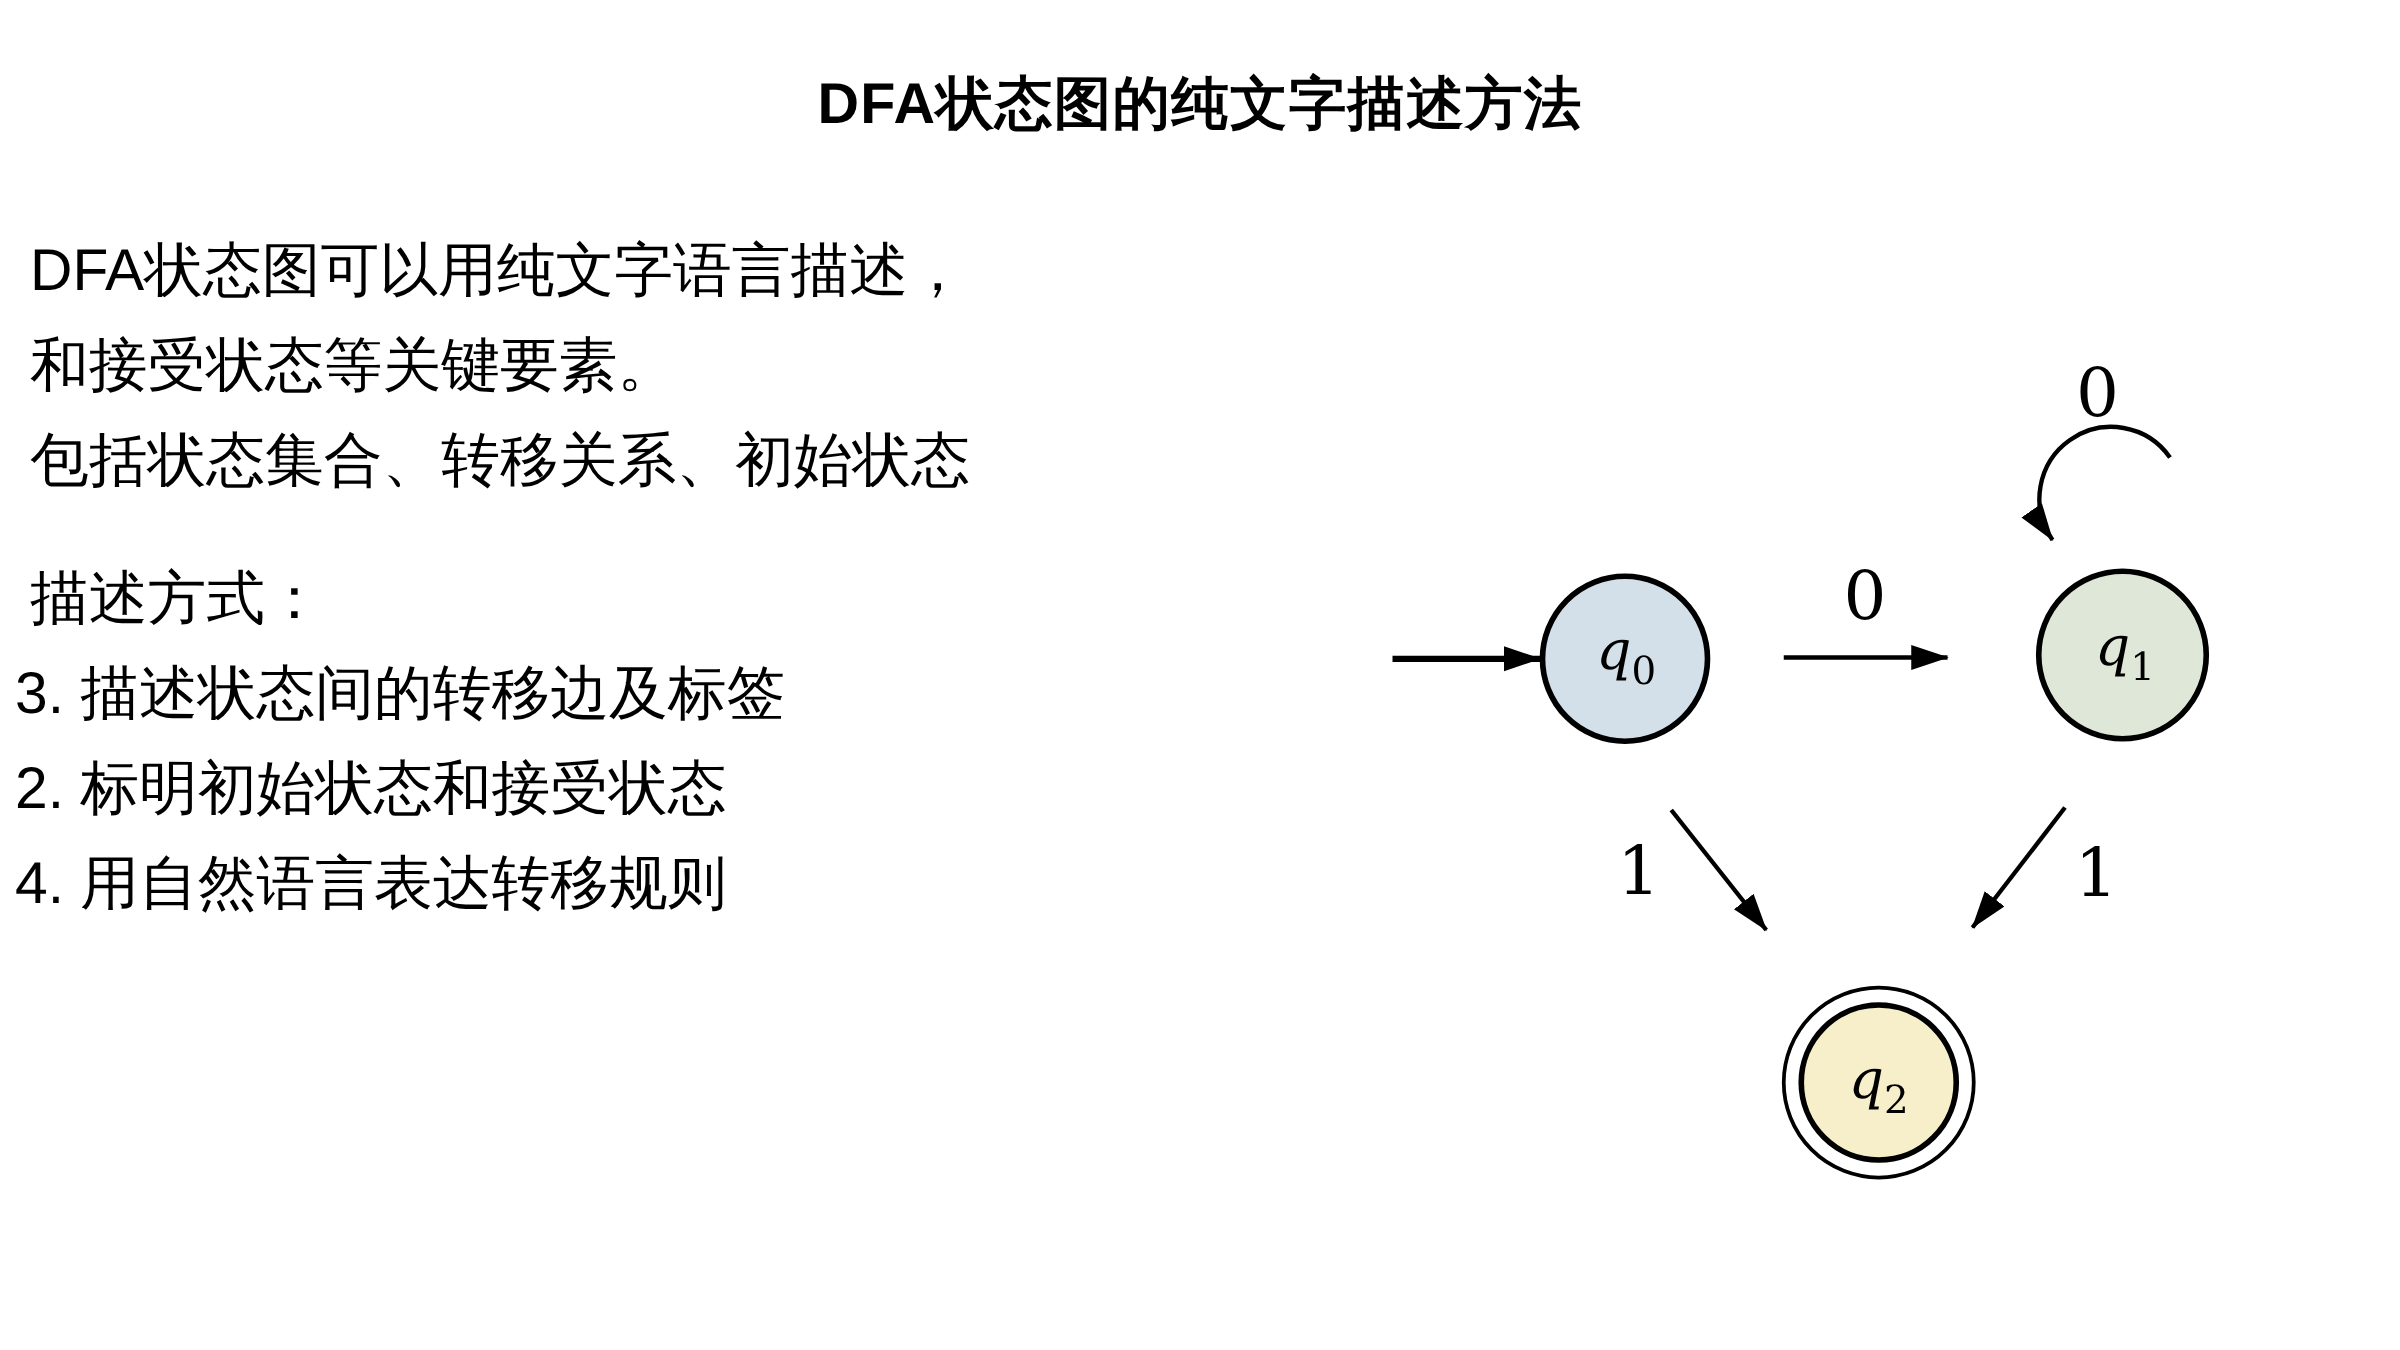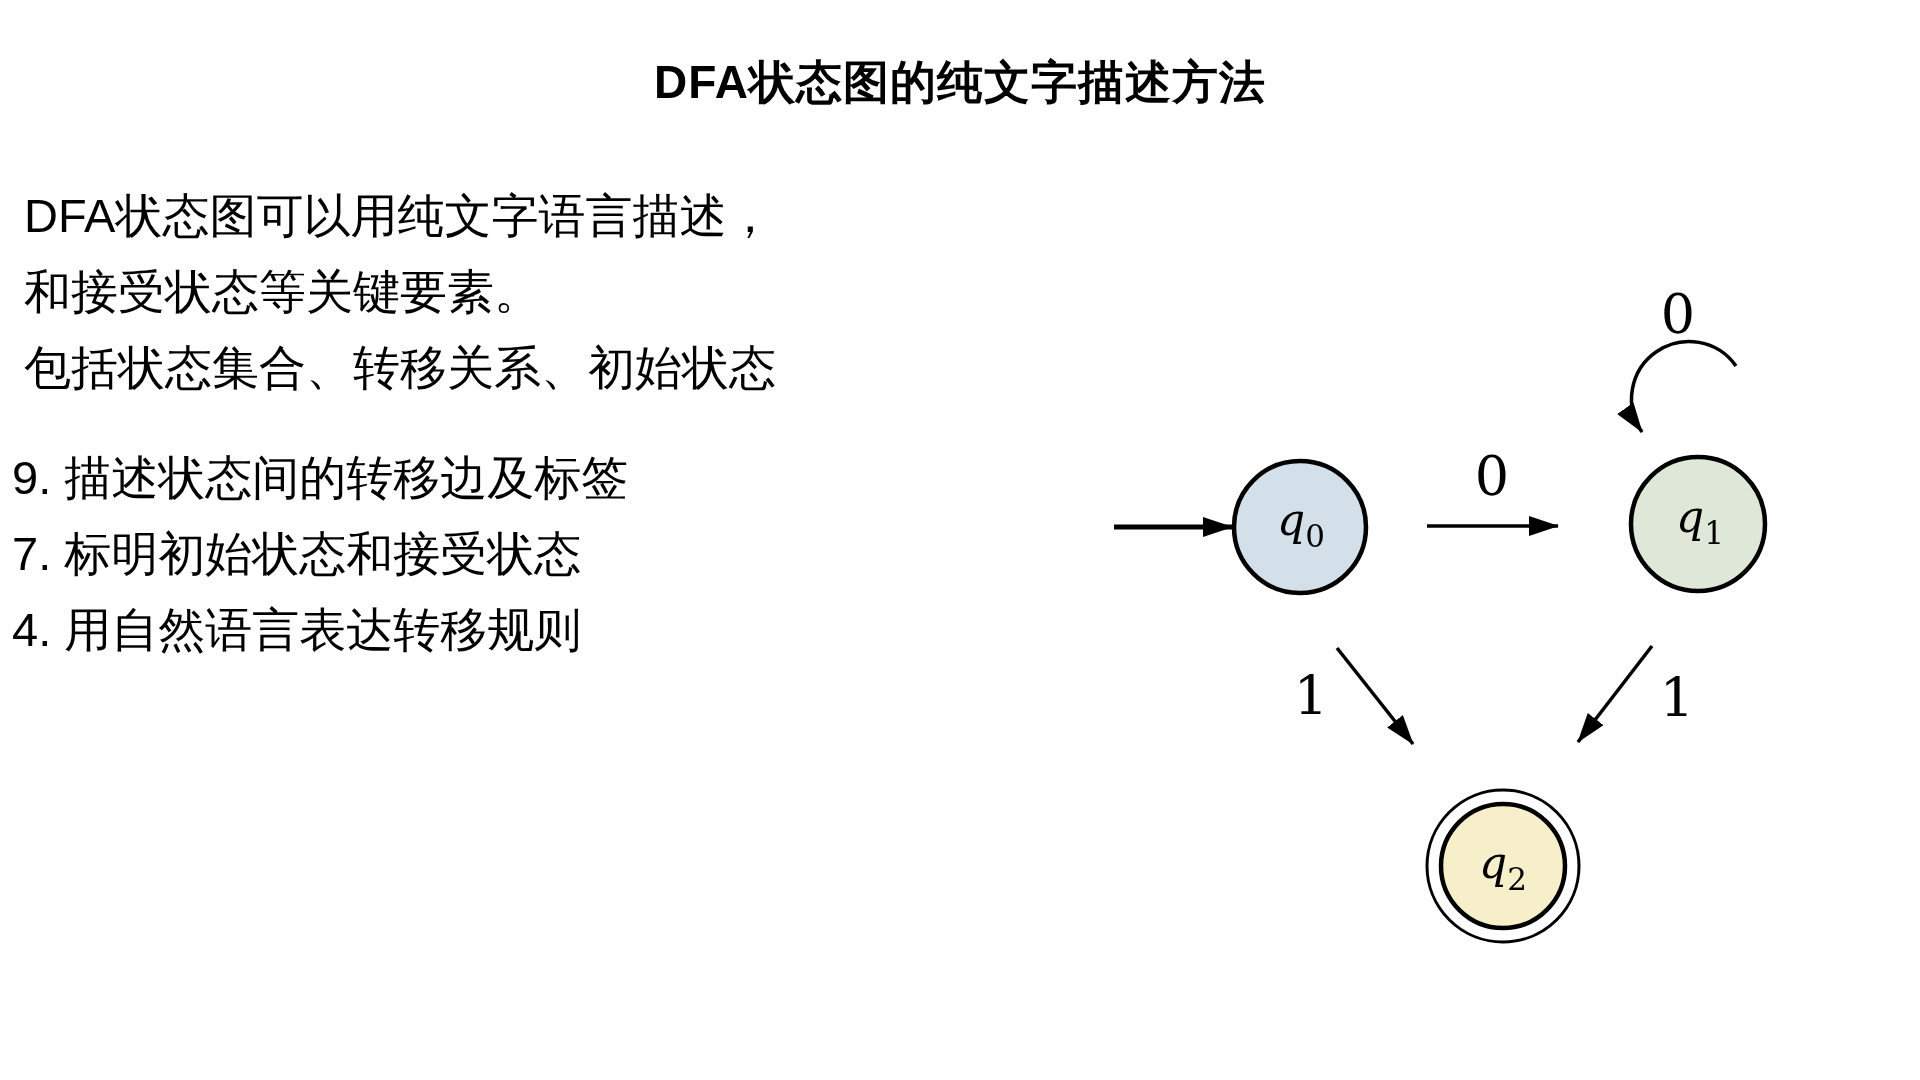--- a/index.html
+++ b/index.html
@@ -68,22 +68,23 @@
 
 <div class="page-title">DFA状态图的纯文字描述方法</div>
 
 <div class="text-block">
   <div class="para para-1">
     <div class="line">DFA状态图可以用纯文字语言描述，</div>
     <div class="line">和接受状态等关键要素。</div>
     <div class="line">包括状态集合、转移关系、初始状态</div>
   </div>
   <div class="para para-2">
-    <div class="line" style="margin-left:-12px">9. 描述状态间的转移边及标签</div>
-    <div class="line" style="margin-left:-12px">7. 标明初始状态和接受状态</div>
+    <div class="line">描述方式：</div>
+    <div class="line" style="margin-left:-12px">3. 描述状态间的转移边及标签</div>
+    <div class="line" style="margin-left:-12px">2. 标明初始状态和接受状态</div>
     <div class="line" style="margin-left:-12px">4. 用自然语言表达转移规则</div>
   </div>
 </div>
 
 <svg class="diagram-svg" width="1920" height="1080" viewBox="0 0 1920 1080" xmlns="http://www.w3.org/2000/svg">
   <defs>
     <marker id="arrowhead" markerUnits="userSpaceOnUse" markerWidth="34" markerHeight="24" refX="29" refY="10" orient="auto">
       <path d="M0,0 L30,10 L0,20 z" fill="#000000"></path>
     </marker>
   </defs>

